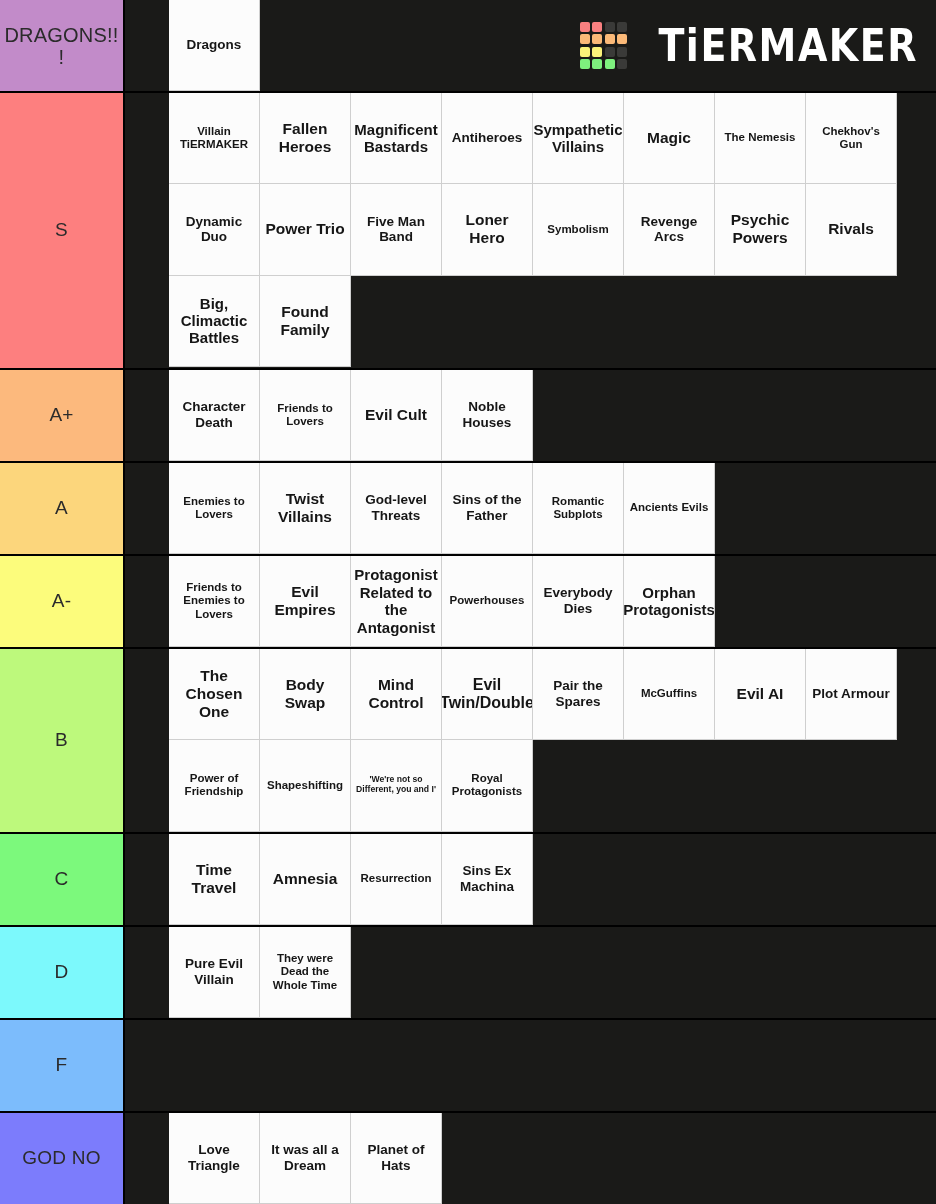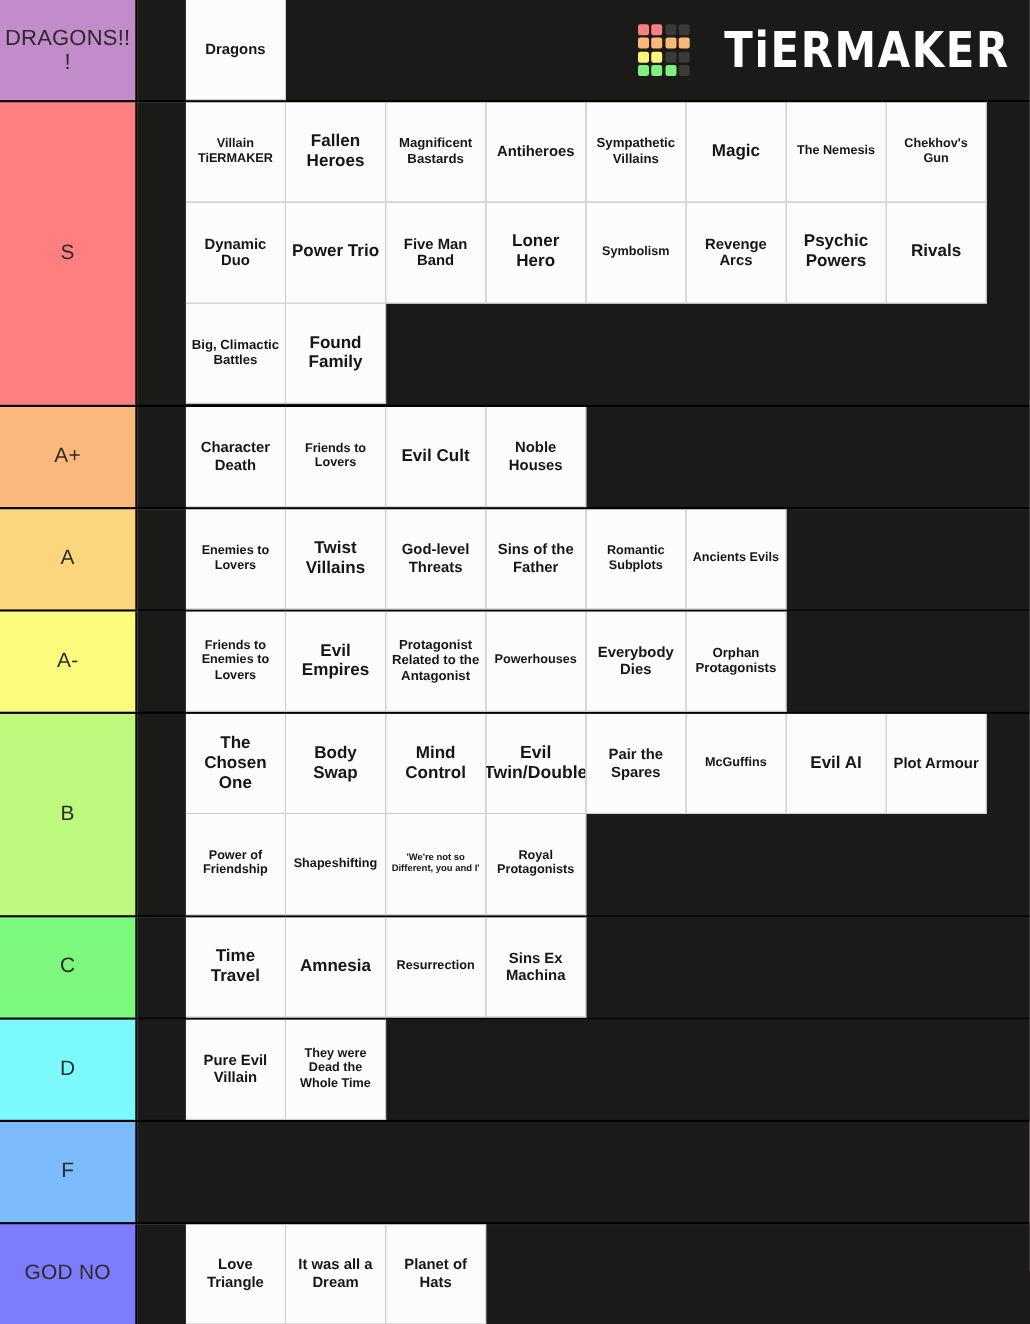--- a/index.html
+++ b/index.html
@@ -6,21 +6,21 @@
   html, body {
     width: 936px;
     height: 1204px;
     background: #1a1a18;
     font-family: "Liberation Sans", sans-serif;
     overflow: hidden;
   }
   #tier-list {
     width: 936px;
     height: 1204px;
-    background: #f9a8d4;
+    background: #000000;
     display: flex;
     flex-direction: column;
   }
   .tier-row {
     display: flex;
     align-items: stretch;
     border-bottom: 2px solid #000;
     background: #1a1a18;
     width: 936px;
     flex: none;
@@ -62,21 +62,21 @@
     text-align: center;
     color: #161616;
     padding: 3px 4px;
     line-height: 1.16;
     font-weight: 700;
     overflow: hidden;
   }
   .tier-item.s16 { font-size: 15.5px; }
   .tier-item.s14 { font-size: 13.5px; }
   .tier-item.s12 { font-size: 11.5px; }
-  .tier-item.s10 { font-size: 12px; }
+  .tier-item.s10 { font-size: 15px; }
   .tier-item.s9  { font-size: 8.6px; }
 
   
   .header-row { border-bottom: 2px solid #000; }
   .header-row .tier-label {
     font-size: 20px;
   }
   .brand {
     flex: 1 1 auto;
     display: flex;

